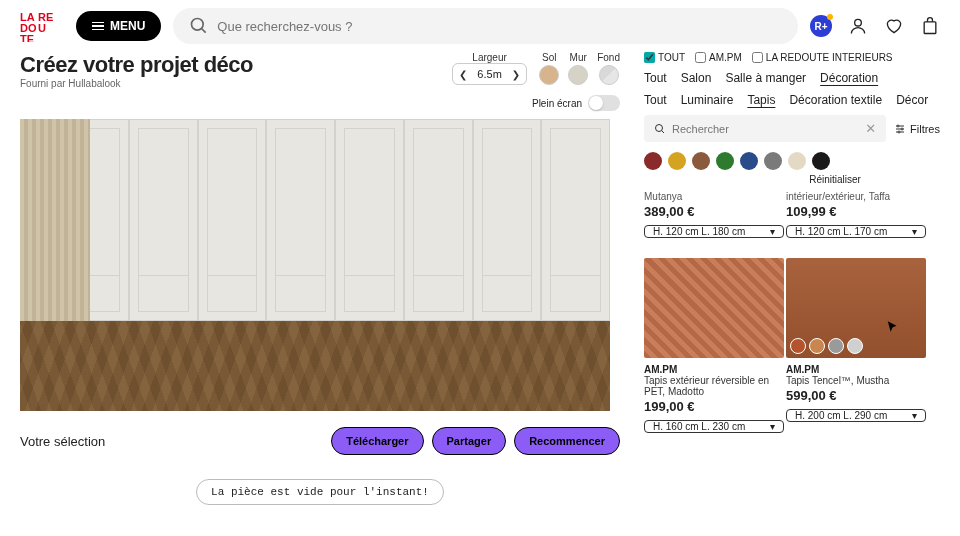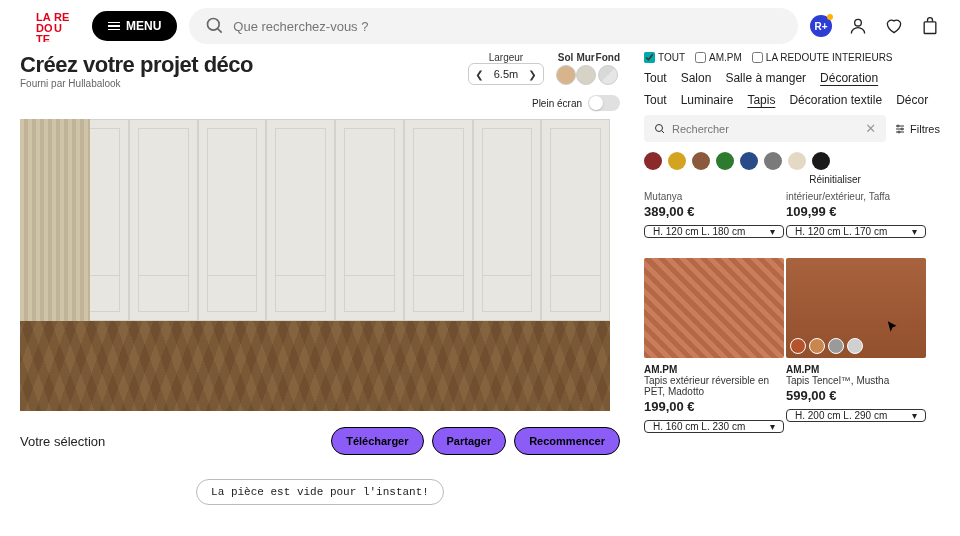--- a/index.html
+++ b/index.html
@@ -1,38 +1,38 @@
 <!DOCTYPE html>
 <html><head>
 <meta charset="utf-8">
 <style>
 * { margin: 0; padding: 0; box-sizing: border-box; }
 body { font-family: -apple-system, BlinkMacSystemFont, "Segoe UI", Arial, sans-serif; background: #fff; width: 960px; height: 536px; overflow: hidden; font-size: 13px; color: #222; }
-.header { display: flex; align-items: center; padding: 8px 20px; gap: 12px; margin-left: 16px; }
+.header { display: flex; align-items: center; padding: 8px 20px; gap: 12px; }
 .logo { width: 44px; height: 32px; }
 .logo text { font-family: Arial; font-weight: 900; }
 .menu-btn { background: #000000; color: #fff; border-radius: 20px; padding: 8px 16px; display: flex; align-items: center; gap: 6px; font-weight: 700; font-size: 12px; cursor: pointer; border: none; }
 .menu-btn .bars { display: inline-flex; flex-direction: column; gap: 2px; }
 .menu-btn .bars span { width: 12px; height: 1.5px; background: #fff; display: block; }
 .search-bar { flex: 1; background: #f3f3f3; border-radius: 22px; display: flex; align-items: center; padding: 8px 16px; gap: 8px; }
 .search-bar input { border: none; background: none; outline: none; flex: 1; font-size: 13px; }
 .hdr-icons { display: flex; align-items: center; gap: 16px; }
 .hdr-icons .r-badge { width: 22px; height: 22px; background: #2d3ed4; border-radius: 50%; display: flex; align-items: center; justify-content: center; color: #fff; font-size: 10px; font-weight: 700; position: relative; }
 .hdr-icons .r-badge::after { content: ""; width: 6px; height: 6px; background: #ffb400; border-radius: 50%; position: absolute; top: -1px; right: -1px; }
 .icon { width: 20px; height: 20px; cursor: pointer; }
 .main { display: flex; padding: 0 20px; gap: 0; }
 .left { width: 600px; }
 .title-row { display: flex; align-items: flex-start; justify-content: space-between; margin-bottom: 6px; }
 .title { font-size: 22px; font-weight: 700; letter-spacing: -0.5px; }
 .subtitle { font-size: 10px; color: #666; }
 .controls-top { display: flex; align-items: center; gap: 12px; }
 .largeur-lbl, .tex-lbl { font-size: 10px; color: #333; text-align: center; }
 .stepper { display: flex; align-items: center; border: 1px solid #ccc; border-radius: 6px; padding: 4px 6px; gap: 10px; font-size: 11px; }
 .stepper .arrow { font-size: 10px; cursor: pointer; color: #333; }
-.texture-group { display: flex; gap: 0; align-items: flex-start; font-weight: bold; }
+.texture-group { display: flex; gap: 9px; align-items: flex-start; }
 .tex-col { display: flex; flex-direction: column; align-items: center; gap: 2px; }
 .swatch { width: 20px; height: 20px; border-radius: 50%; border: 1px solid #ccc; }
 .fond-swatch { background: linear-gradient(135deg, #d9d9d9 50%, #e6e6e6 50%); }
 .fullscreen-row { display: flex; align-items: center; gap: 6px; justify-content: flex-end; margin: 6px 0 8px; font-size: 10px; }
 .toggle { width: 32px; height: 16px; background: #e0e0e0; border-radius: 10px; position: relative; cursor: pointer; }
 .toggle::after { content: ""; width: 14px; height: 14px; background: #fff; border-radius: 50%; position: absolute; top: 1px; left: 1px; box-shadow: 0 1px 2px rgba(0,0,0,0.2); }
 .room { width: 590px; height: 292px; background: #f0eee9; position: relative; overflow: hidden; }
 .room .floor { position: absolute; bottom: 0; left: 0; right: 0; height: 90px; background: repeating-linear-gradient(70deg,#b89f7f,#b89f7f 10px,#a88e6d 10px,#a88e6d 20px), repeating-linear-gradient(-70deg,#b89f7f,#b89f7f 10px,#a88e6d 10px,#a88e6d 20px); background-blend-mode: multiply; }
 .room .wall { position: absolute; top: 0; left: 40px; right: 0; height: 202px; background: #e8e6e0; display: flex; }
 .room .panel { flex: 1; border: 1px solid #d4d2cc; position: relative; }

